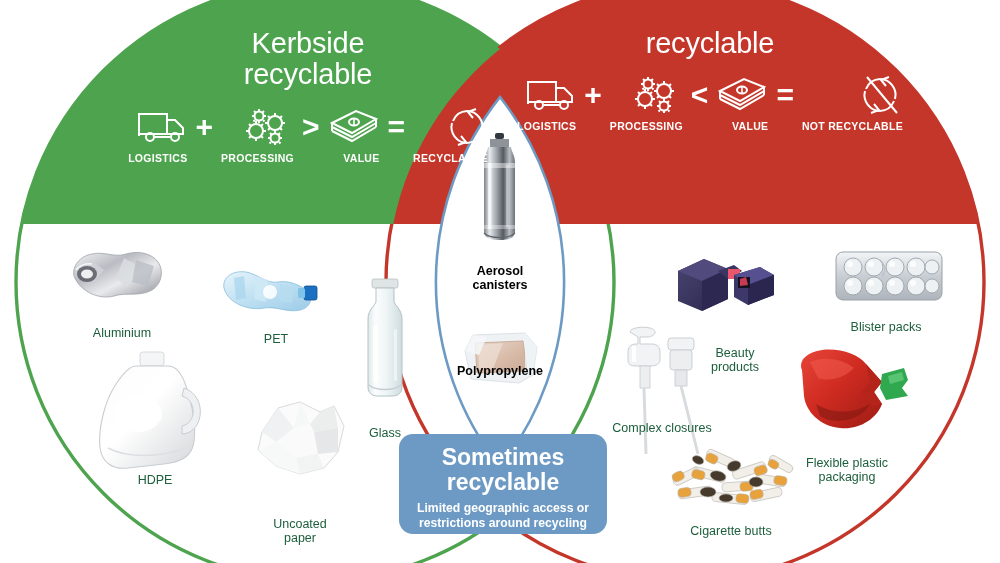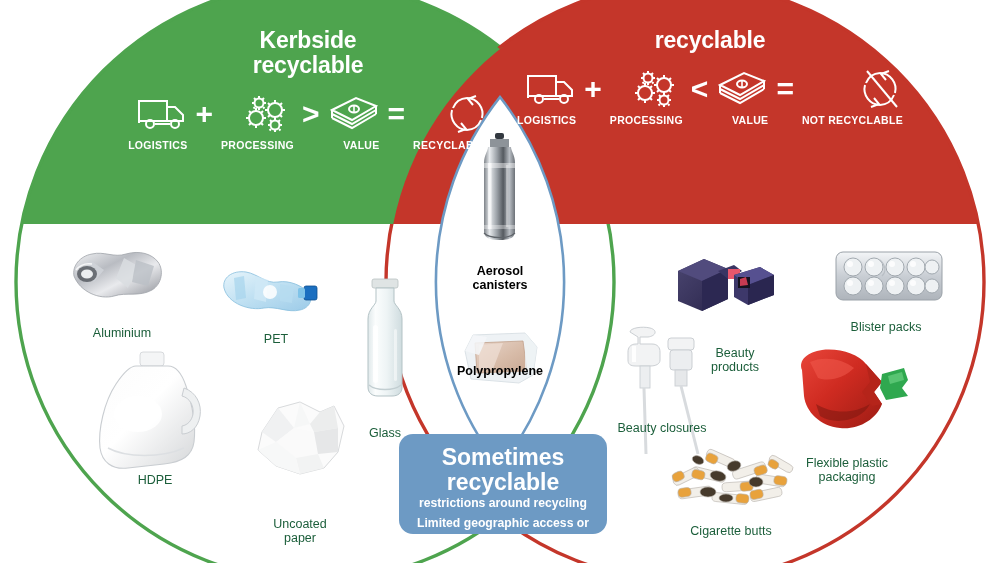--- a/index.html
+++ b/index.html
@@ -3,21 +3,21 @@
 <meta charset="utf-8">
 <style>
   html,body{margin:0;padding:0;background:#ffffff;}
   body{width:1000px;height:563px;position:relative;overflow:hidden;
        font-family:"Liberation Sans","DejaVu Sans",sans-serif;}
   #stage{position:absolute;inset:0;width:1000px;height:563px;}
   svg#venn{position:absolute;left:0;top:0;width:1000px;height:563px;}
 
   
   .hdr{position:absolute;text-align:center;color:#fff;}
-  .hdr .ttl{font-size:23px;font-weight:bold;line-height:1.08;letter-spacing:-.2px;}
+  .hdr .ttl{font-size:29px;font-weight:normal;line-height:1.08;letter-spacing:-.2px;}
   .eqrow{display:flex;align-items:flex-start;justify-content:center;gap:6px;margin-top:14px;}
   .eqcell{display:flex;flex-direction:column;align-items:flex-end;width:auto;}
   .eqcell .ic{height:44px;display:flex;align-items:center;justify-content:center;}
   .eqcell .cap{font-size:10.5px;font-weight:bold;letter-spacing:.3px;margin-top:3px;white-space:nowrap;}
   .op{font-size:30px;font-weight:bold;line-height:44px;padding:0 2px;}
 
   
   .item{position:absolute;text-align:center;}
   .item .lab{font-size:12.5px;font-weight:normal;color:#1b5e3a;line-height:1.15;margin-top:16px;}
 
@@ -465,30 +465,30 @@
   </div>
 
   <div class="item" style="left:676px;top:312px;width:118px;white-space:pre-line;">
     <div class="lab">Beauty
 products</div>
   </div>
   <div class="item" style="left:826px;top:304px;width:120px;">
     <div class="lab">Blister packs</div>
   </div>
   <div class="item" style="left:592px;top:405px;width:140px;">
-    <div class="lab">Beauty closures</div>
+    <div class="lab">Complex closures</div>
   </div>
   <div class="item" style="left:780px;top:422px;width:134px;white-space:pre-line;text-align:center;">
     <div class="lab">Flexible plastic
 packaging</div>
   </div>
   <div class="item" style="left:664px;top:508px;width:134px;">
     <div class="lab">Cigarette butts</div>
   </div>
 
   <div id="bluebox">
     <div class="bt">Sometimes</div>
     <div class="bt">recyclable</div>
+    <div class="bs">Limited geographic access or</div>
     <div class="bs" style="margin-top:0;">restrictions around recycling</div>
-    <div class="bs">Limited geographic access or</div>
   </div>
 
 </div>
 
 </body></html>

